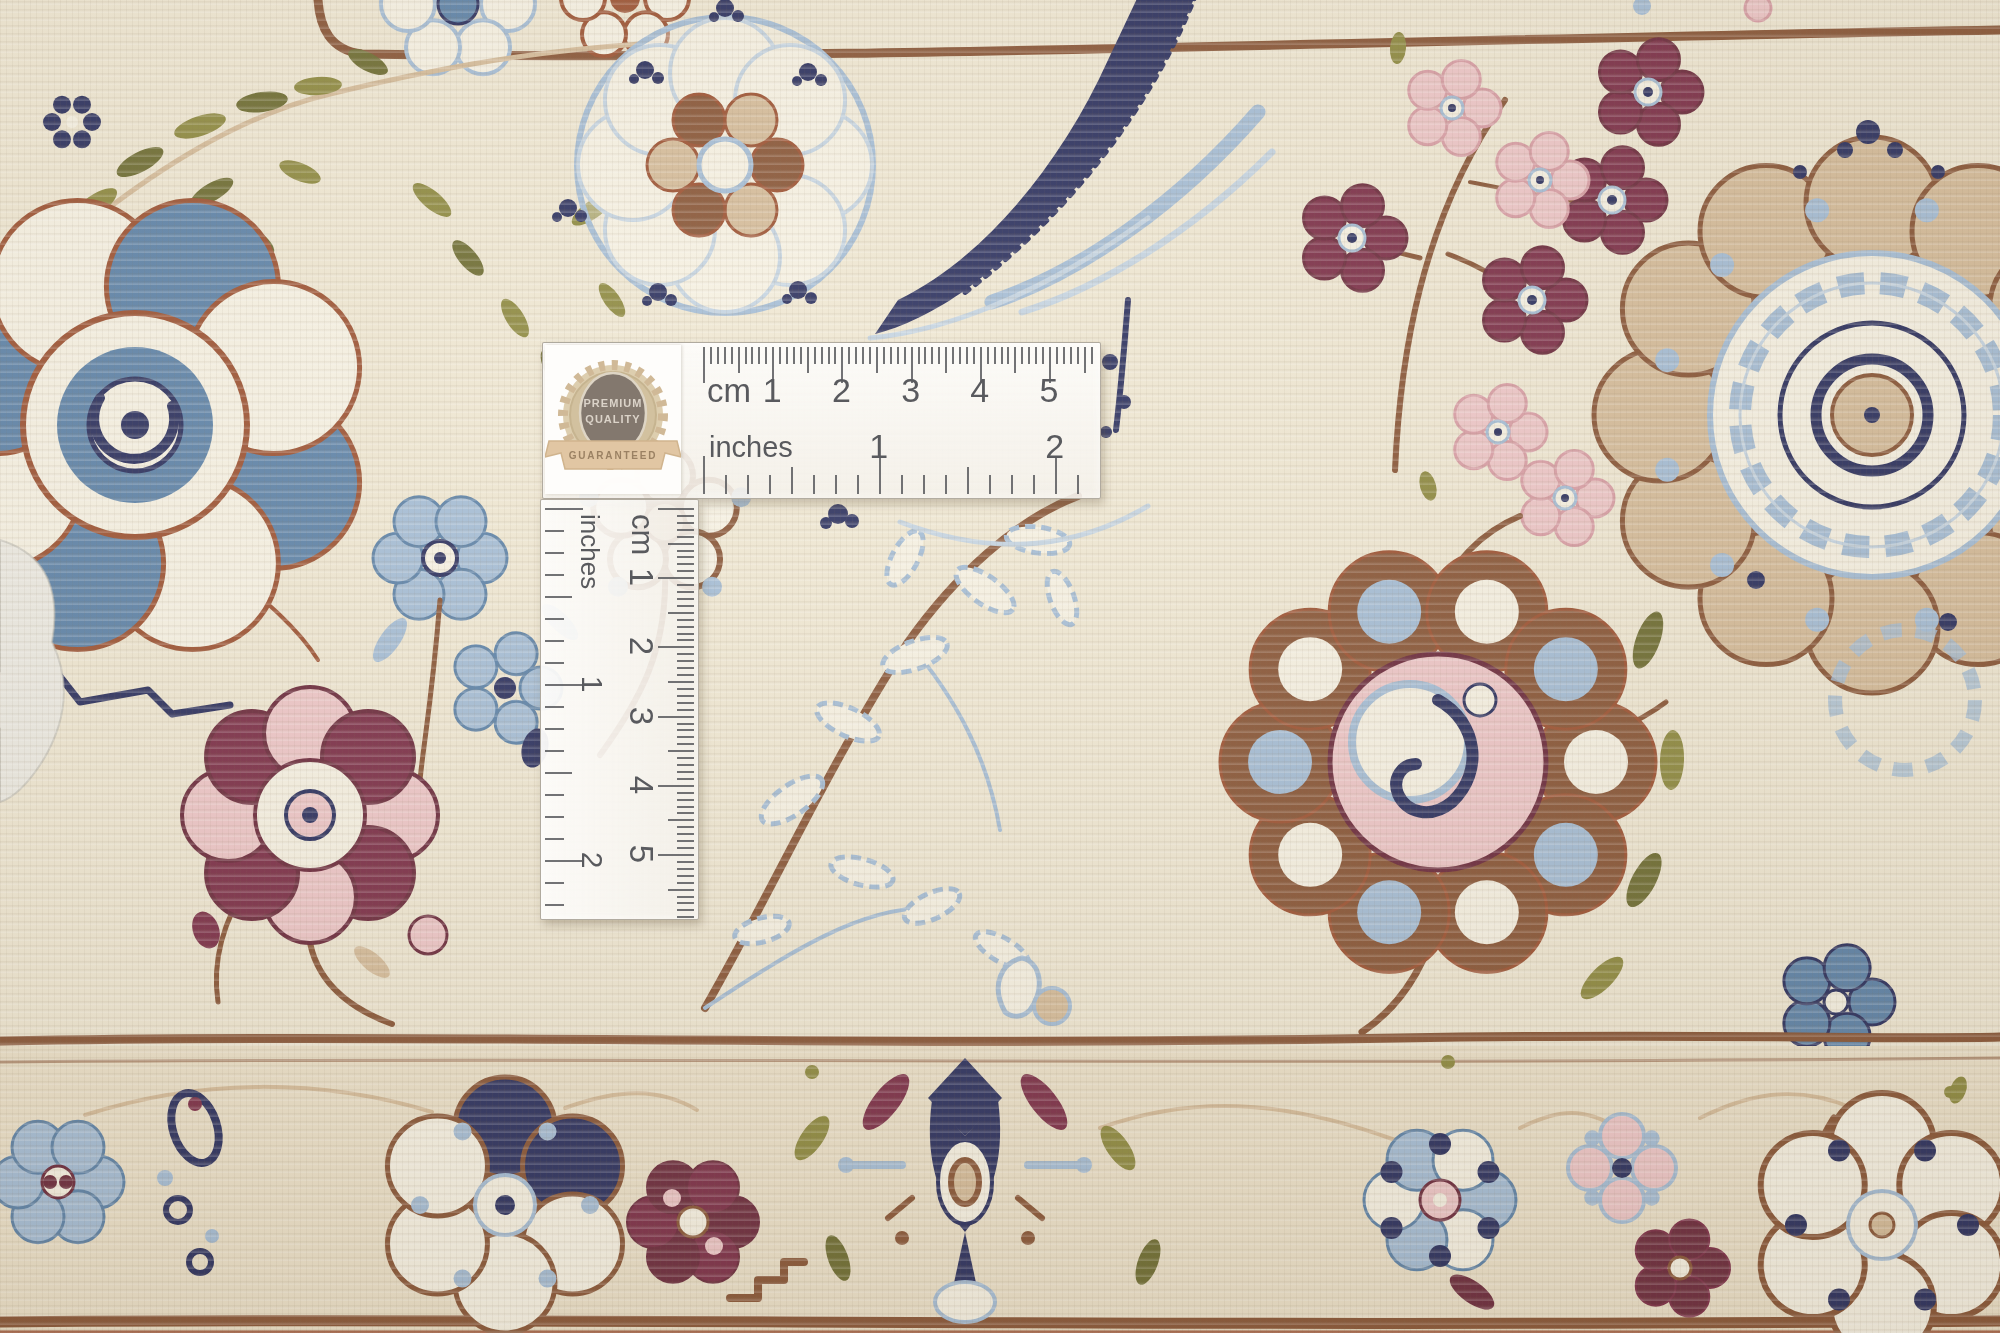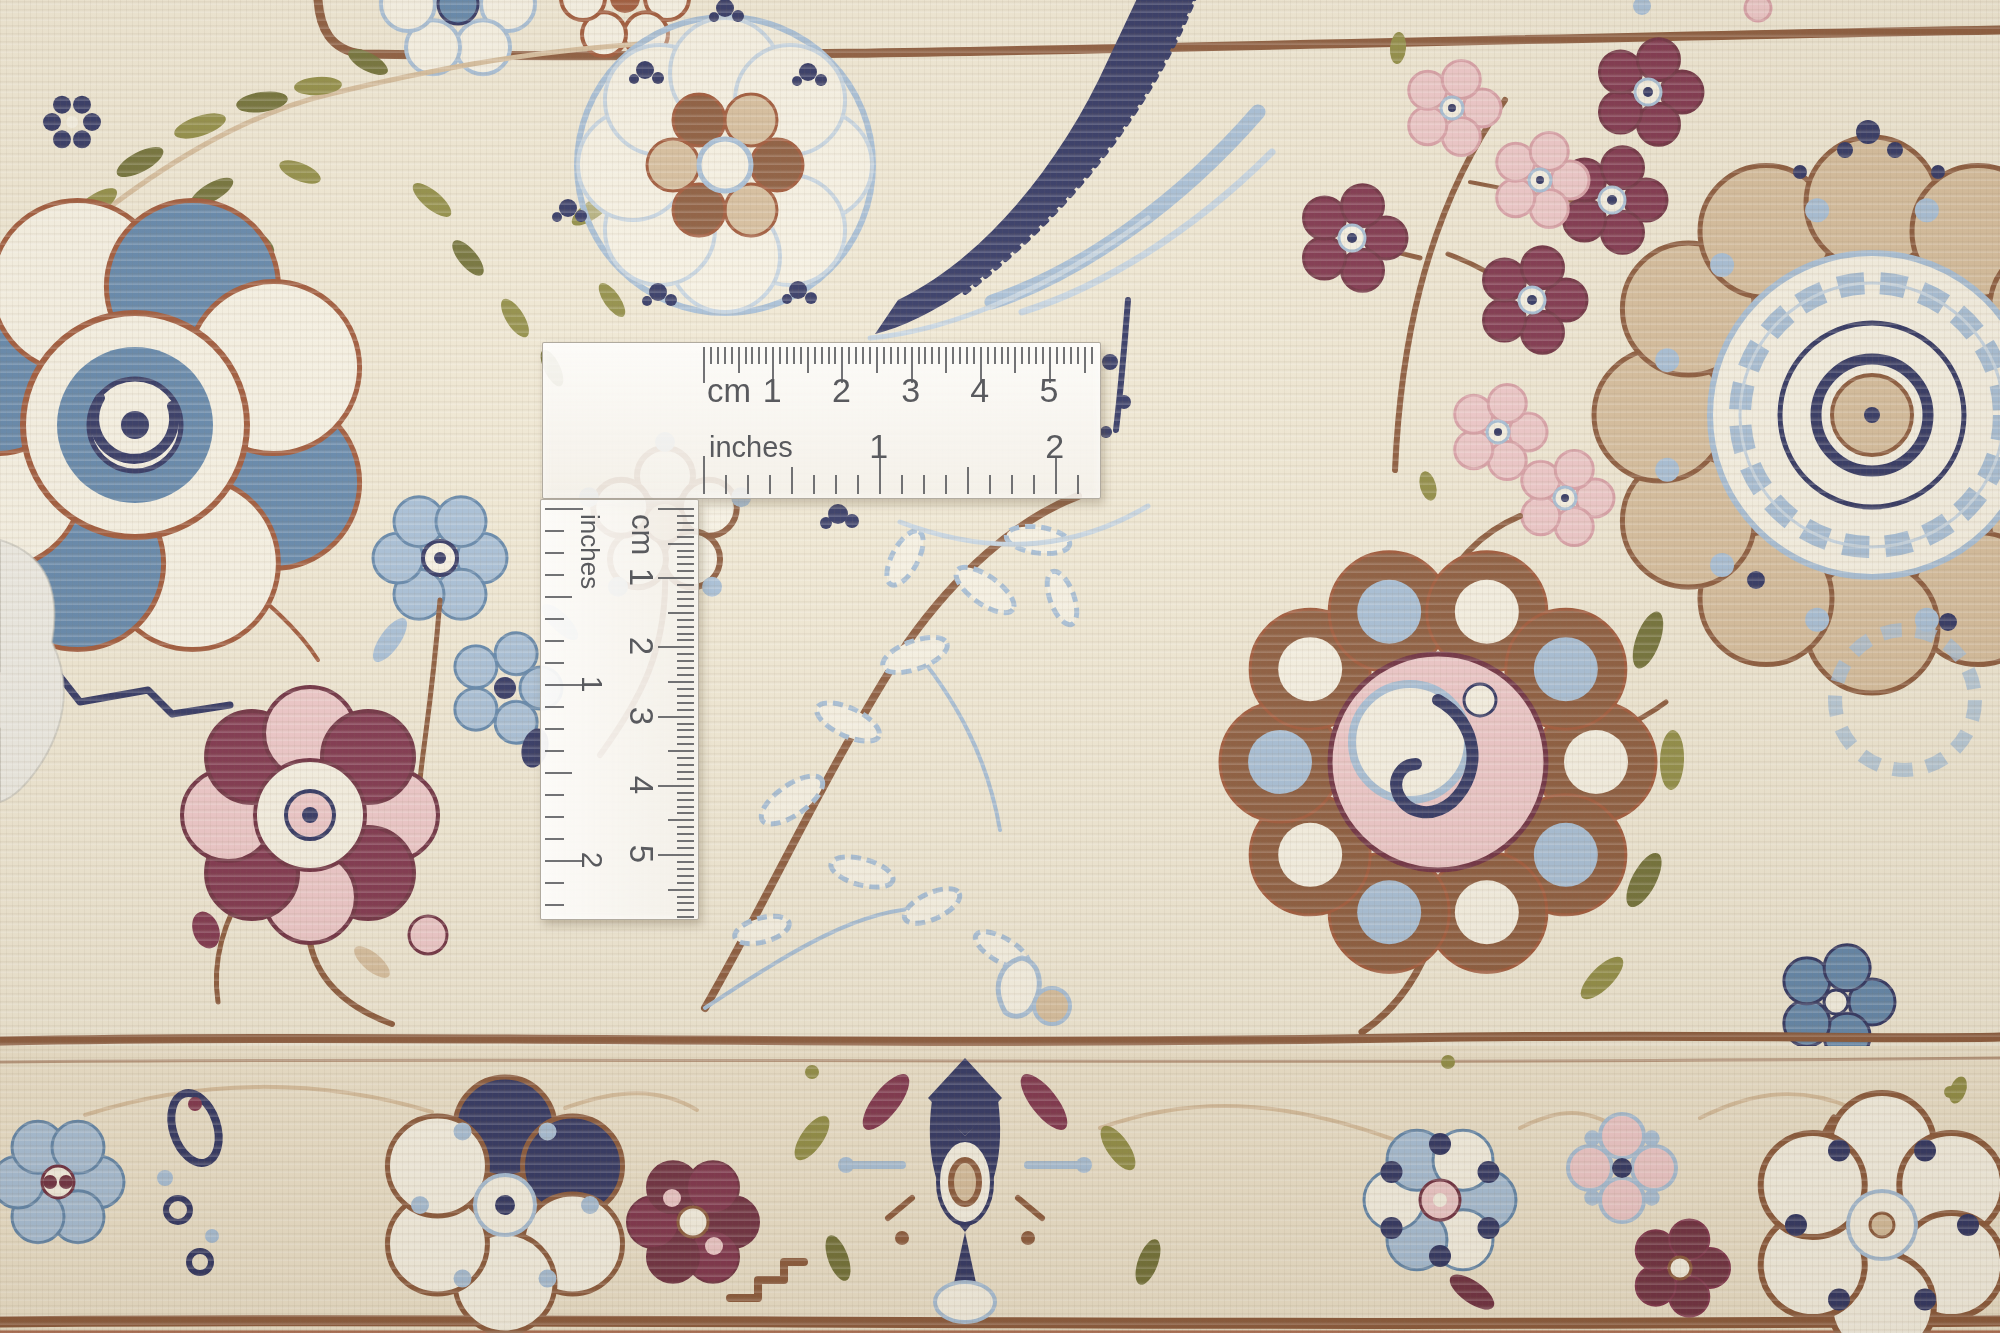--- a/index.html
+++ b/index.html
@@ -486,20 +486,31 @@
         <circle cx="812" cy="1072" r="7" fill="var(--olive)"></circle>
         <circle cx="1448" cy="1062" r="7" fill="var(--olive)"></circle>
         <circle cx="1950" cy="1092" r="6" fill="var(--olive)"></circle>
       </g>
   </svg>
 
   <div class="weave"></div>
   <div class="light"></div>
 
   <div class="ruler ruler-h" id="hr">
+    <div class="badge-label">
+      <svg viewBox="0 0 136 149">
+        <circle cx="68" cy="70" r="50" fill="#d8c6a2" stroke="var(--badge_gold,#c9ae86)" stroke-width="10" stroke-dasharray="6 7"></circle>
+        <circle cx="68" cy="70" r="43" fill="#cbb78f" stroke="#bda87e" stroke-width="2"></circle>
+        <ellipse cx="68" cy="68" rx="33" ry="40" fill="var(--badge_dark,#6e6156)" stroke="#d9cfbc" stroke-width="2.5"></ellipse>
+        <text x="68" y="62" class="bt">PREMIUM</text>
+        <text x="68" y="78" class="bt">QUALITY</text>
+        <path d="M4,96 L132,96 L136,112 L120,108 L116,124 L20,124 L16,108 L0,112 Z" fill="var(--badge_ribbon,#dcbd94)" stroke="#c9a87b" stroke-width="1.5"></path>
+        <text x="68" y="114" class="bt2">GUARANTEED</text>
+      </svg>
+    </div>
     <div class="scale" id="hscale">
       <span class="unit u-cm">cm</span>
       <span class="unit u-in">inches</span>
     <span class="tv" style="left: 160px; top: 4px; height: 36px;"></span>
         <span class="tv" style="left: 166.92px; top: 4px; height: 17px;"></span>
         <span class="tv" style="left: 173.84px; top: 4px; height: 17px;"></span>
         <span class="tv" style="left: 180.76px; top: 4px; height: 17px;"></span>
         <span class="tv" style="left: 187.68px; top: 4px; height: 17px;"></span>
         <span class="tv" style="left: 194.6px; top: 4px; height: 26px;"></span>
         <span class="tv" style="left: 201.52px; top: 4px; height: 17px;"></span>

